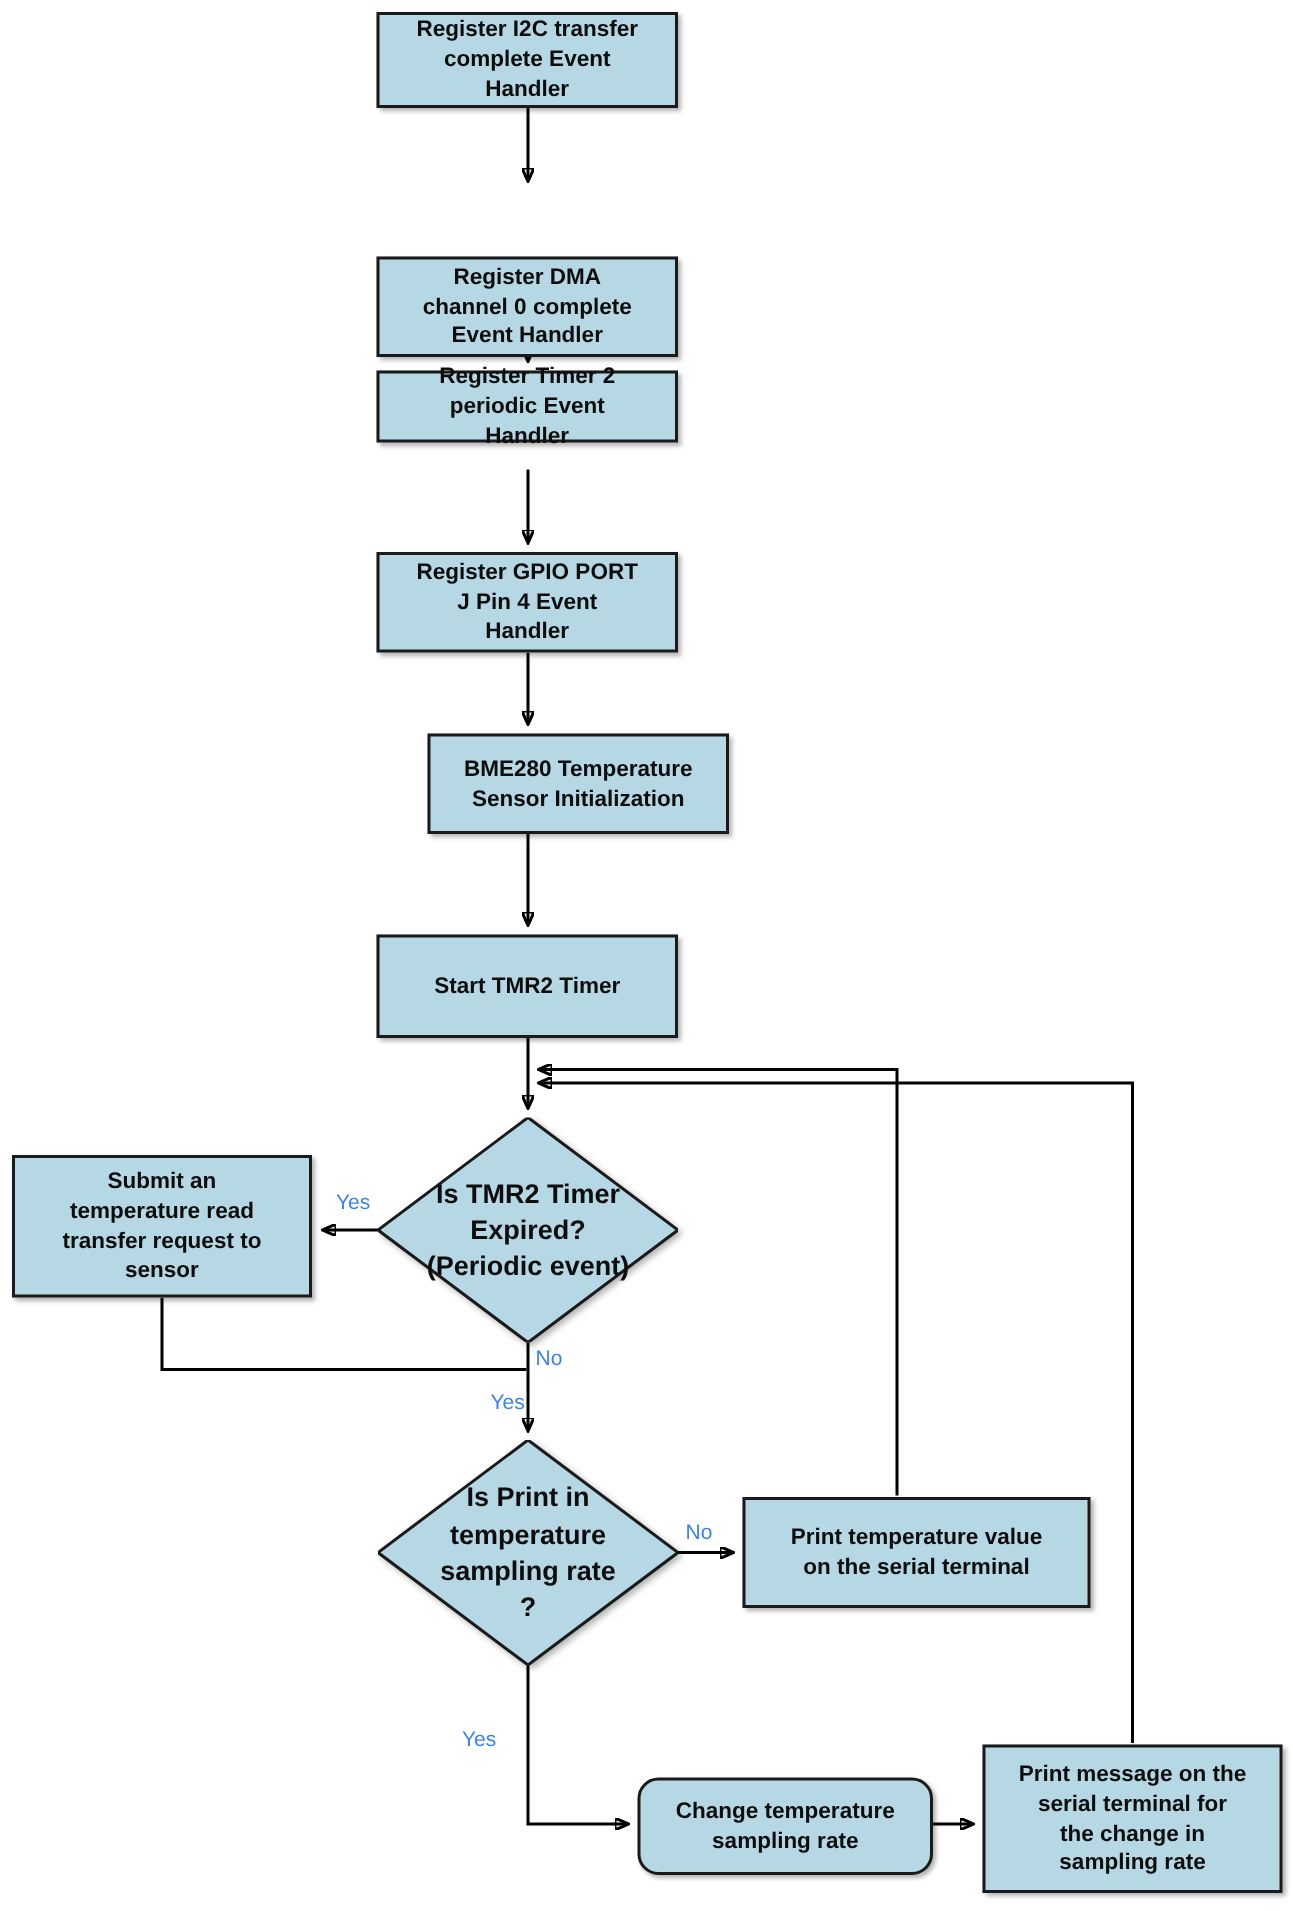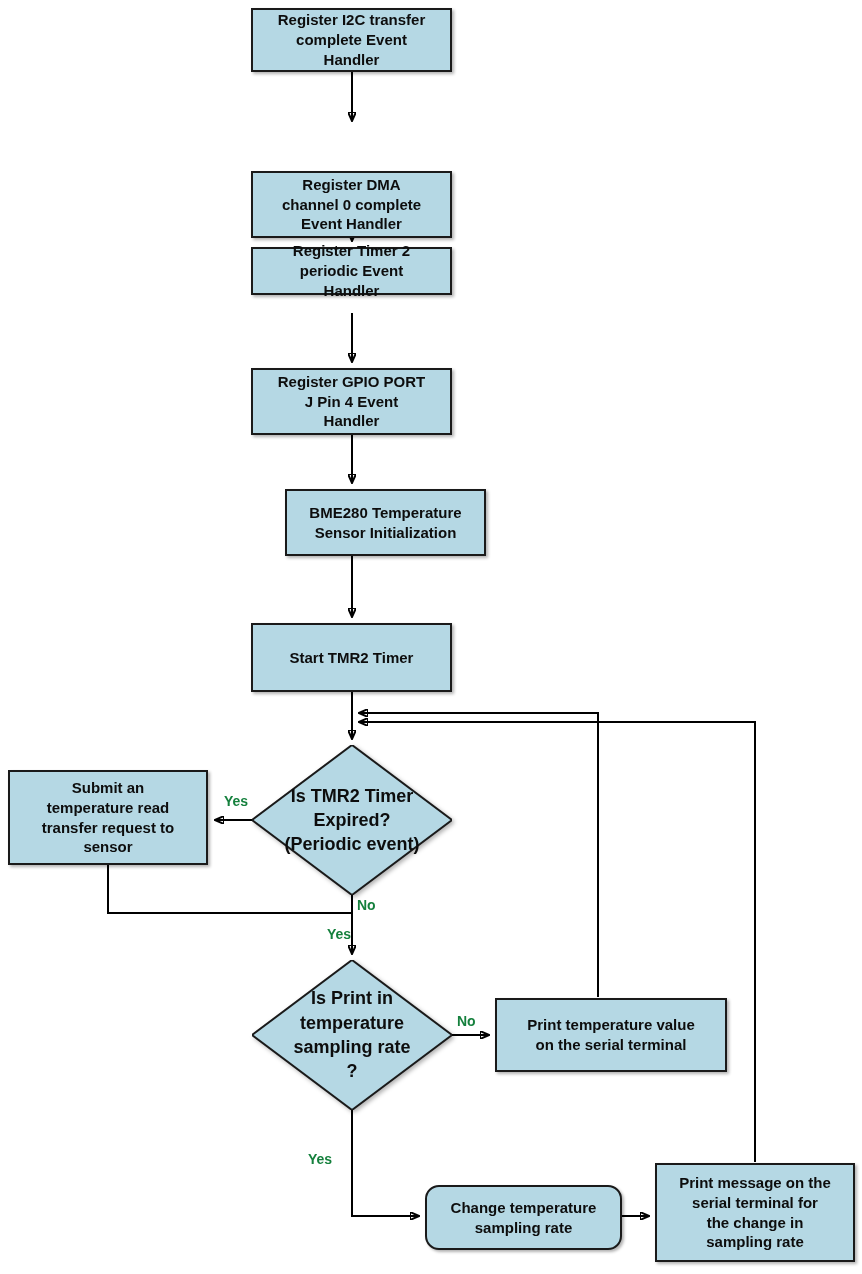--- a/index.html
+++ b/index.html
@@ -69,22 +69,22 @@
     font-size: 18px;
     font-weight: bold;
     color: #0d0d0d;
     line-height: 1.35;
     width: 140px;
   }
   .diamond-label.narrow { width: 132px; }
   .edge-label {
     position: absolute;
     font-size: 14px;
-    font-weight: 700;
-    color: #15803d;
+    font-weight: 400;
+    color: #3b82f6;
     z-index: 3;
   }
 </style>
 </head>
 <body>
 
 <div class="canvas">
 
   <svg class="connectors" width="862" height="1274" viewBox="0 0 862 1274">
     <defs>

